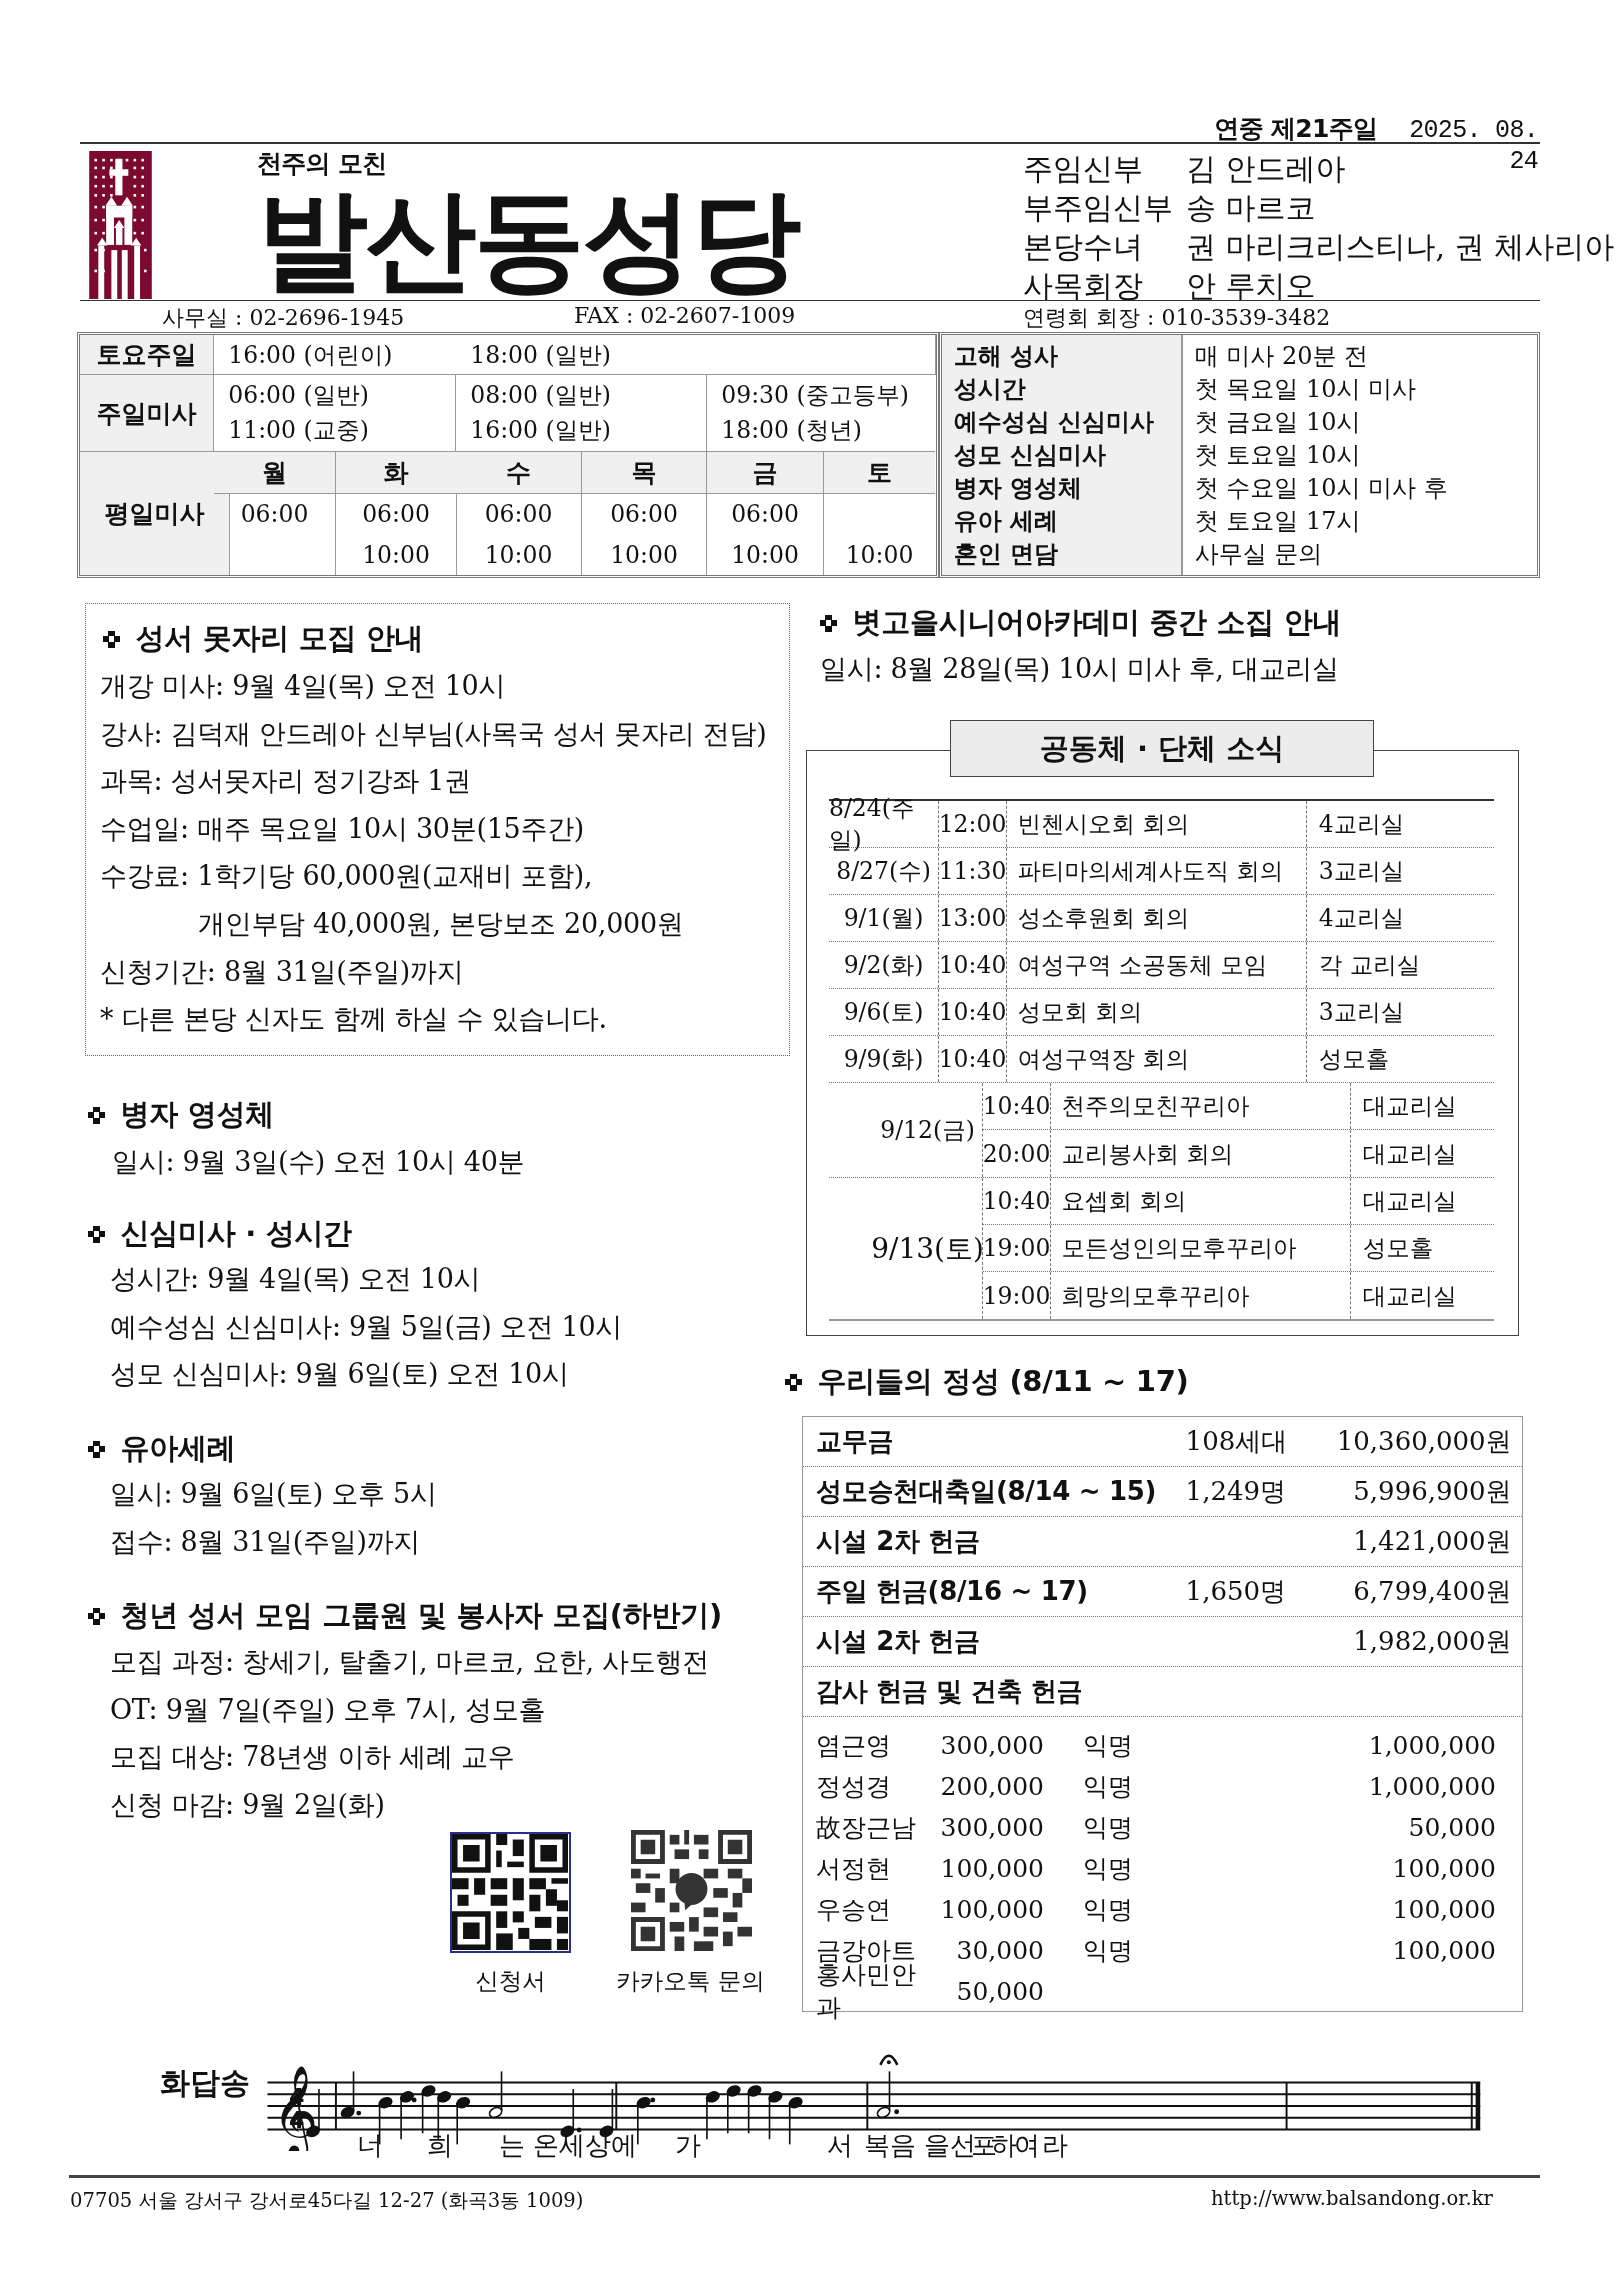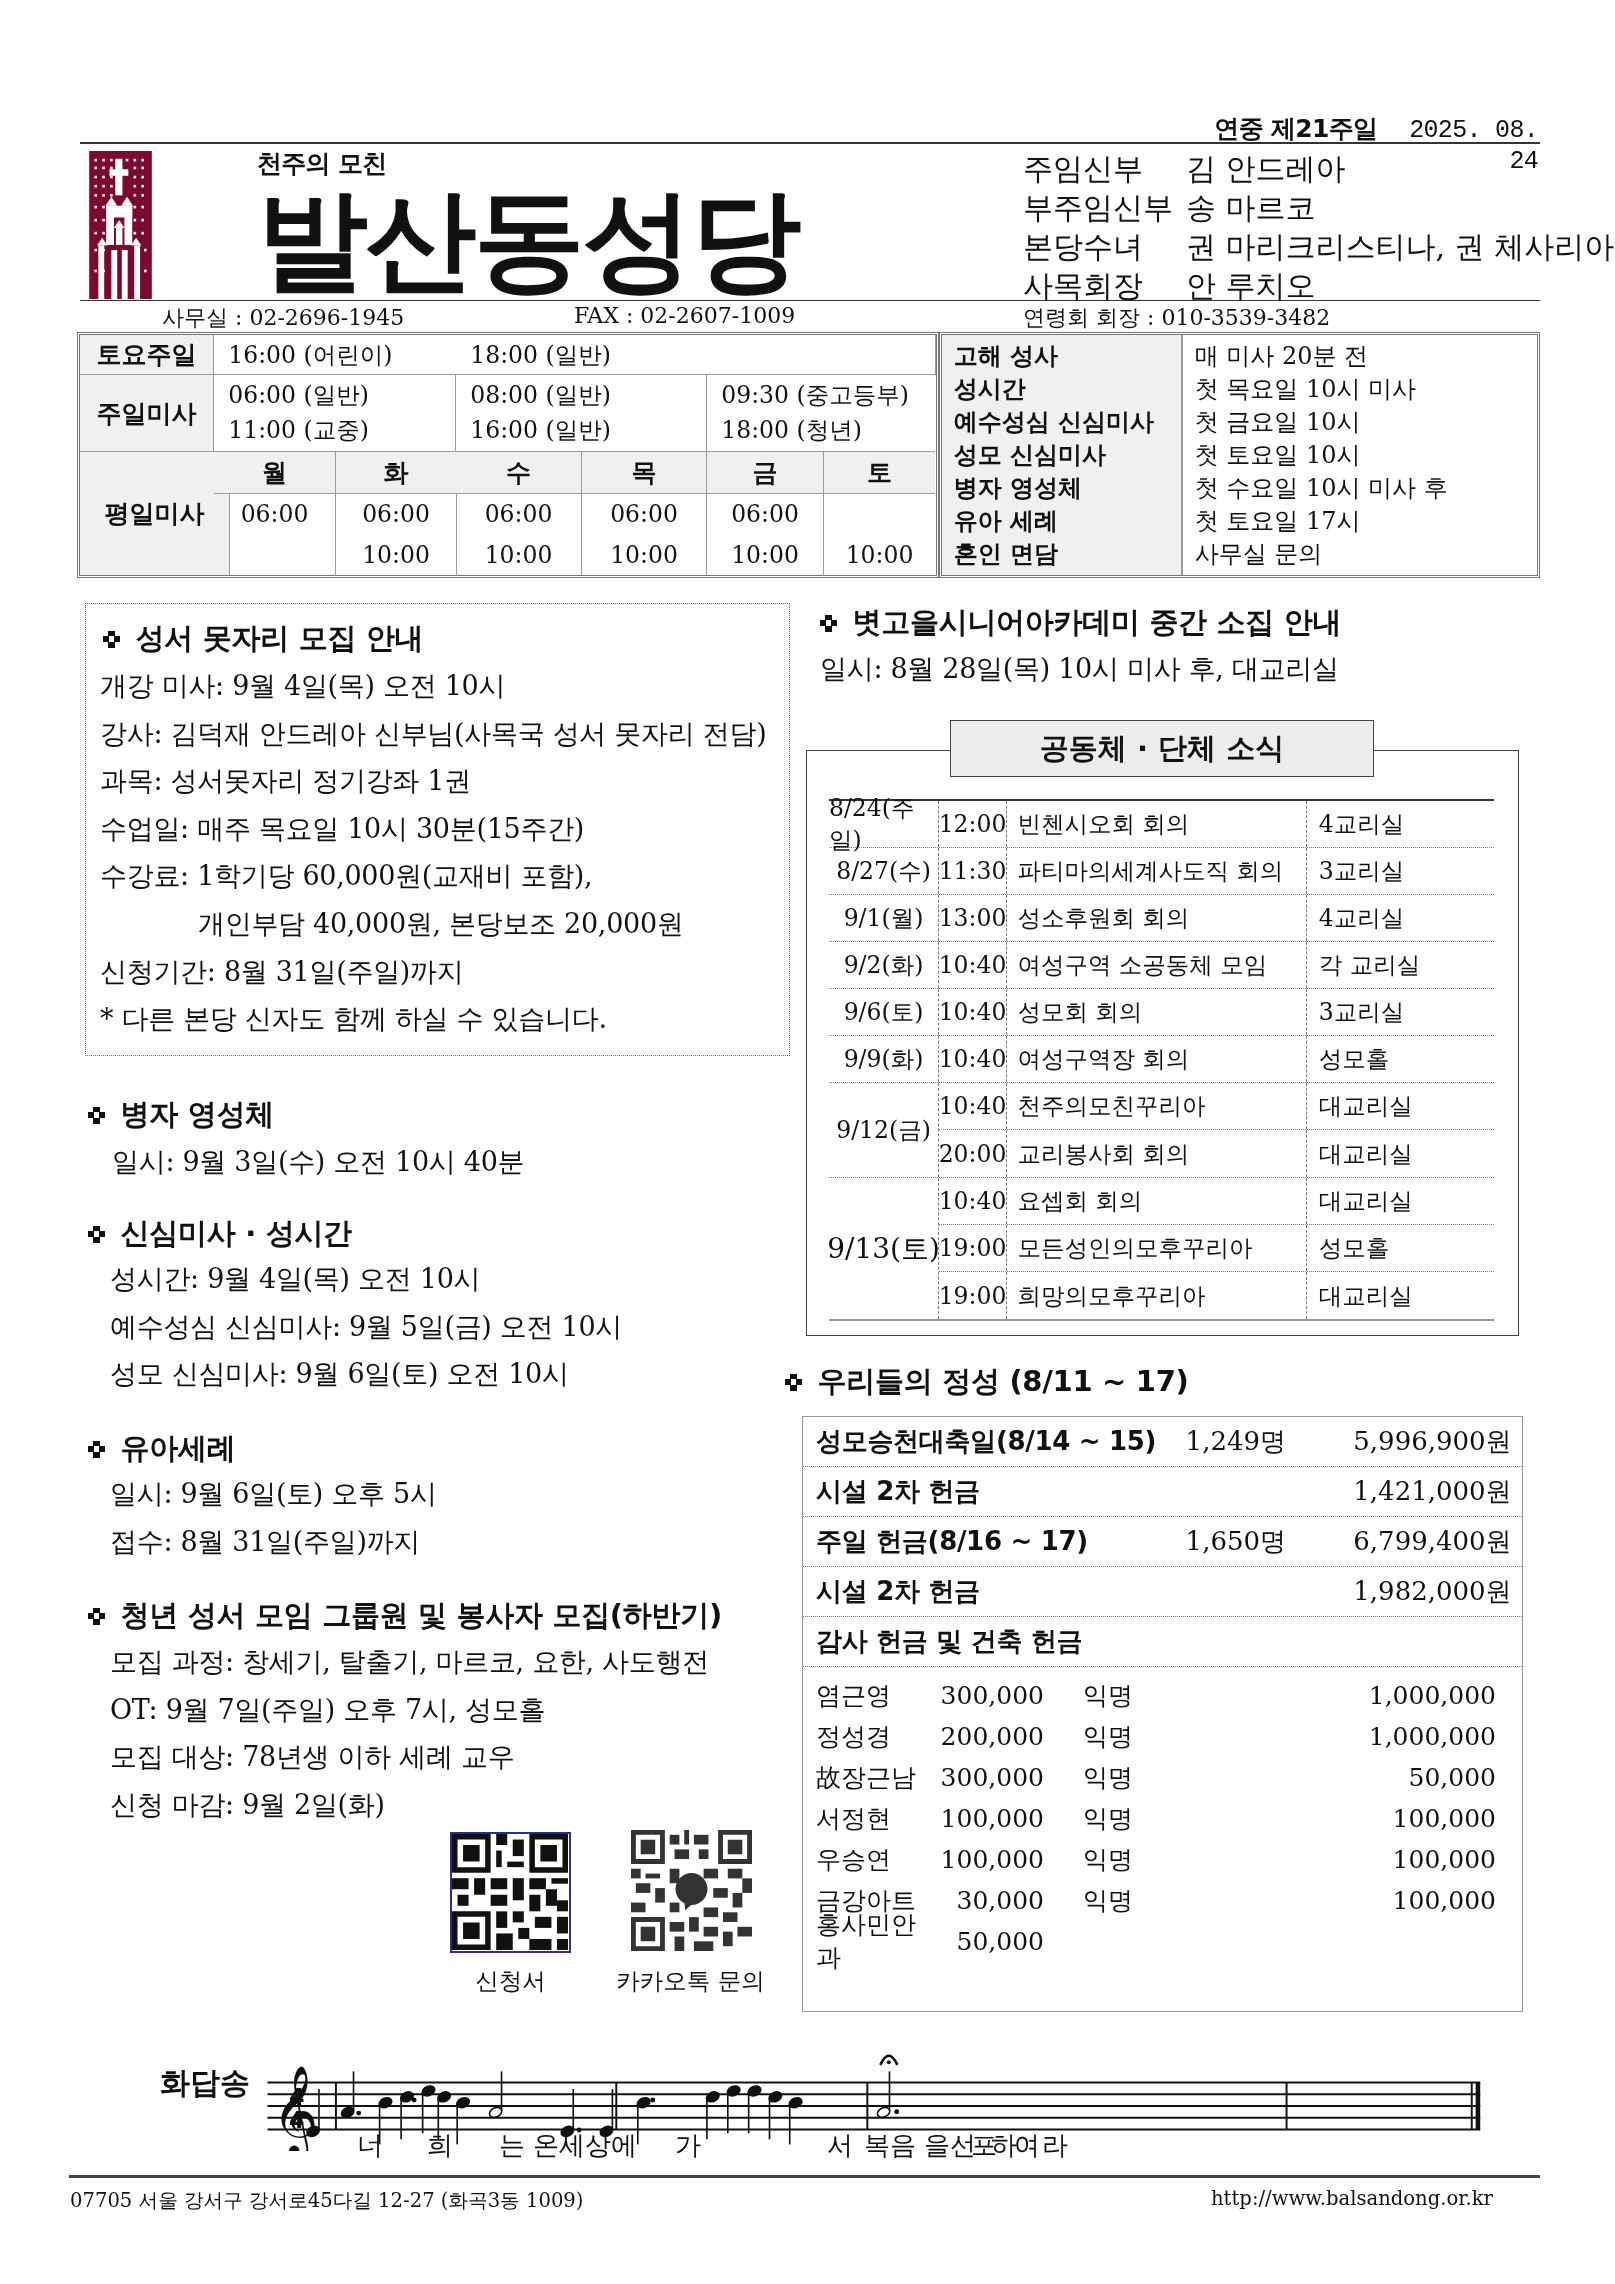--- a/index.html
+++ b/index.html
@@ -42,21 +42,21 @@
   #news-frame { left: 806px; top: 750px; width: 713px; height: 586px; border: 1.3px solid #444; }
   #news-title-box { left: 950px; top: 720px; width: 424px; height: 57px; background: #ececec; border: 1.3px solid #444; display: flex; align-items: center; justify-content: center; font-family: "DejaVu Sans", sans-serif; font-weight: bold; font-size: 29px; z-index: 3; }
   #news-table { left: 829px; top: 799px; width: 665px; border-top: 2px solid #333; border-bottom: 2px solid #999; }
   .nrow { display: flex; height: 47px; border-bottom: 1.3px dotted #777; font-size: 23.5px; }
   .nrow:last-child { border-bottom: none; }
   .nd { width: 110px; display: flex; align-items: center; justify-content: center; border-right: 1.3px dashed #777; }
   .nt { width: 68px; display: flex; align-items: center; justify-content: center; border-right: 1.3px dashed #777; }
   .ne { width: 300px; display: flex; align-items: center; padding-left: 10.4px; border-right: 1.3px dashed #777; }
   .nr { flex: 1; display: flex; align-items: center; padding-left: 11.7px; }
   .ngroup { display: flex; border-bottom: 1.3px dotted #777; }
-  .ngroup .nd { border-right: 1.3px dashed #777; }
+  .ngroup .nd { border-right: 1.3px dashed #777; margin-left: 44px; }
   .ngroup .sub { flex: 1; }
   .ngroup .sub .nrow { border-bottom: 1.3px dotted #777; }
   .ngroup .sub .nrow:last-child { border-bottom: none; }
 
   
   #offering-box { left: 802px; top: 1416px; width: 721px; height: 596px; border: 1.3px solid #999; }
   .orow { display: flex; align-items: center; height: 50px; border-bottom: 1.3px dotted #777; padding: 0 10.4px 0 13px; font-size: 26px; }
   .orow .olabel { flex: 1; font-family: "DejaVu Sans", sans-serif; font-weight: bold; letter-spacing: -0.3px; }
   .orow .ocount { width: 130px; }
   .orow .oamt { width: 196px; text-align: right; }
@@ -467,20 +467,25 @@
 </div>
 
 <div class="section-title" style="left:785px;top:1362px;">
     <span class="bullet">
       <i></i>
     </span>
     <span>우리들의 정성 (8/11 ~ 17)</span>
   </div>
 <div id="offering-box" class="abs">
   <div class="orow">
+      <span class="olabel">교무금</span>
+      <span class="ocount">108세대</span>
+      <span class="oamt">10,360,000원</span>
+    </div>
+  <div class="orow">
       <span class="olabel">성모승천대축일(8/14 ~ 15)</span>
       <span class="ocount">1,249명</span>
       <span class="oamt">5,996,900원</span>
     </div>
   <div class="orow">
       <span class="olabel">시설 2차 헌금</span>
       <span class="ocount"></span>
       <span class="oamt">1,421,000원</span>
     </div>
   <div class="orow">

